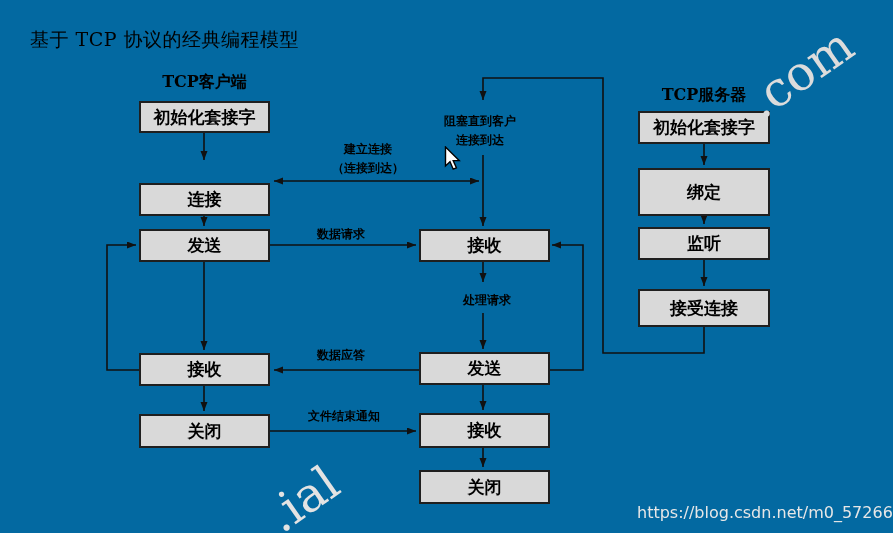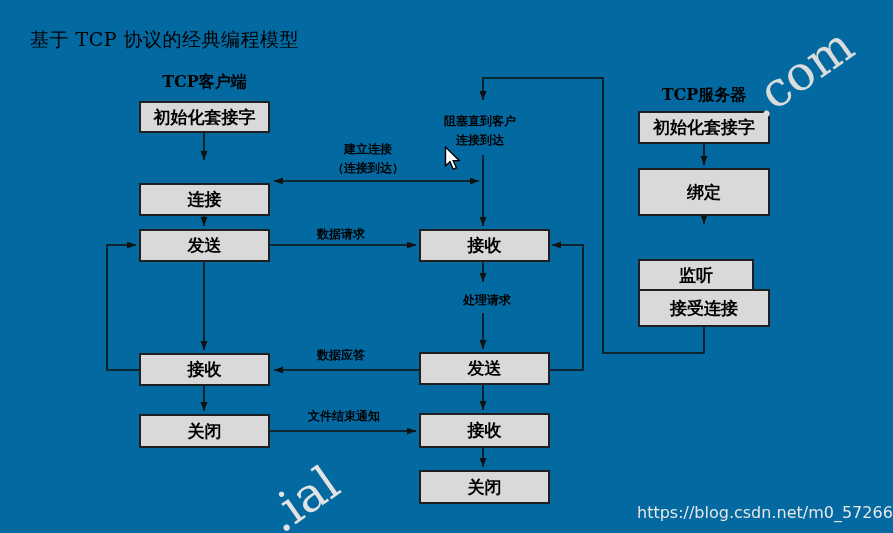--- a/index.html
+++ b/index.html
@@ -100,21 +100,21 @@
   <div class="box" style="left:139px;top:353px;width:131px;height:33px;">接收</div>
   <div class="box" style="left:139px;top:414px;width:131px;height:34px;">关闭</div>
 
   <div class="box" style="left:419px;top:229px;width:131px;height:33px;">接收</div>
   <div class="box" style="left:419px;top:352px;width:131px;height:33px;">发送</div>
   <div class="box" style="left:419px;top:413px;width:131px;height:35px;">接收</div>
   <div class="box" style="left:419px;top:470px;width:131px;height:34px;">关闭</div>
 
   <div class="box" style="left:638px;top:111px;width:132px;height:33px;">初始化套接字</div>
   <div class="box" style="left:638px;top:168px;width:132px;height:48px;">绑定</div>
-  <div class="box" style="left:638px;top:227px;width:116px;height:33px;margin-top:32px;">监听</div>
+  <div class="box" style="left:638px;top:227px;width:132px;height:33px;">监听</div>
   <div class="box" style="left:638px;top:289px;width:132px;height:38px;">接受连接</div>
 
   <div class="edge-label" style="left:407px;top:112px;width:146px;">
     <div>阻塞直到客户</div>
     <div>连接到达</div>
   </div>
 
   <div class="edge-label" style="left:308px;top:140px;width:120px;text-align:center;">
     <div>建立连接</div>
     <div>（连接到达）</div>

